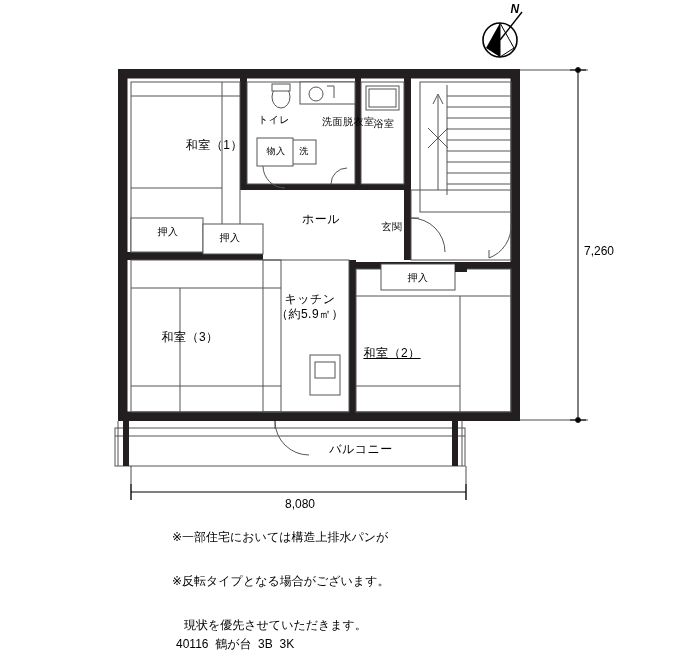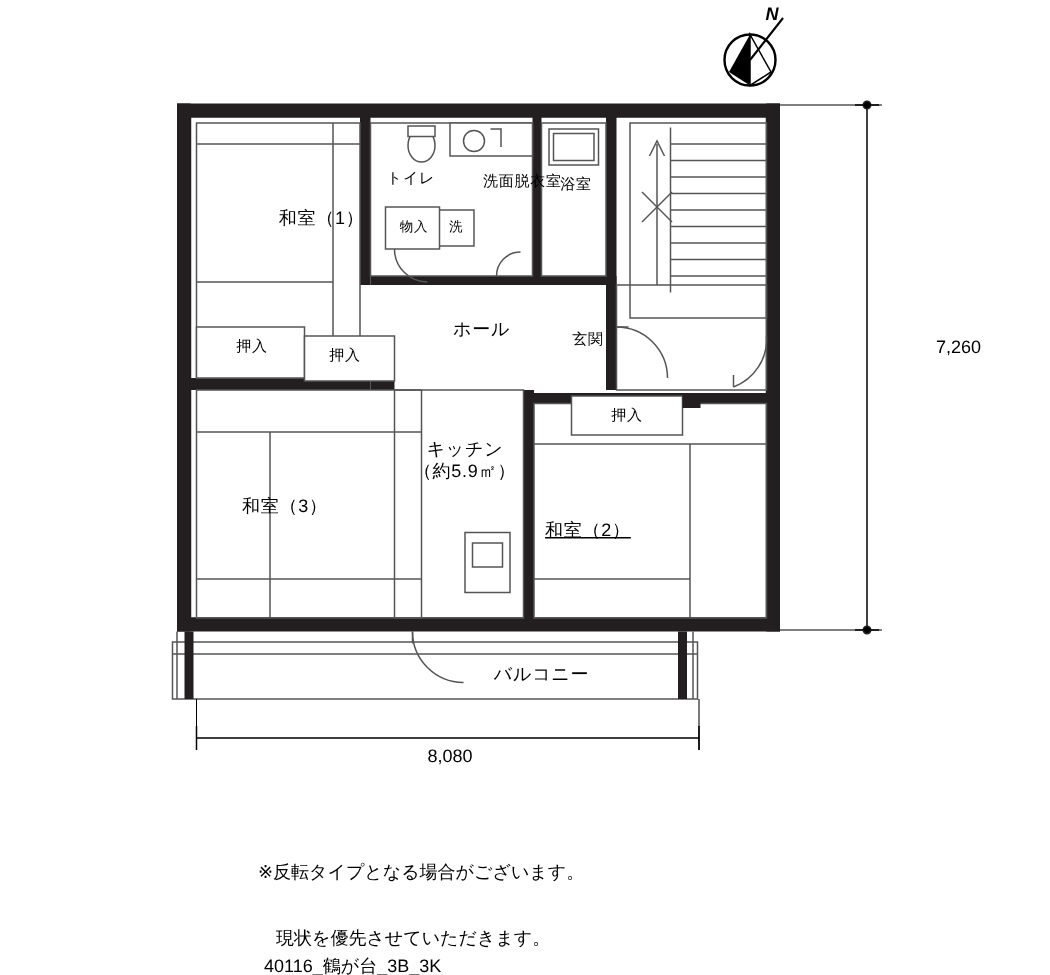--- a/index.html
+++ b/index.html
@@ -176,21 +176,22 @@
   <div class="lbl sm" style="left:322px;top:116px;width:30px;line-height:1.15;">洗面脱衣室</div>
   <div class="lbl sm" style="left:366px;top:118px;width:36px;">浴室</div>
   <div class="lbl sm" style="left:374px;top:221px;width:36px;">玄関</div>
   <div class="lbl xs" style="left:261px;top:146px;width:30px;">物入</div>
   <div class="lbl xs" style="left:296px;top:146px;width:16px;">洗</div>
   <div class="lbl sm" style="left:149px;top:226px;width:38px;">押入</div>
   <div class="lbl sm" style="left:211px;top:232px;width:38px;">押入</div>
   <div class="lbl sm" style="left:399px;top:272px;width:38px;">押入</div>
   <div class="lbl" style="left:322px;top:442px;width:78px;">バルコニー</div>
 
-  <div class="dim" style="left:584px;top:224px;width:44px;margin-left:40px;">7,260</div>
+  <div class="dim" style="left:584px;top:244px;width:44px;">7,260</div>
   <div class="dim" style="left:272px;top:497px;width:56px;text-align:center;">8,080</div>
 
+  <div class="notes" style="left:172px;top:528px;">※一部住宅においては構造上排水パンが</div>
   <div class="notes" style="left:172px;top:572px;">※反転タイプとなる場合がございます。</div>
   <div class="notes" style="left:172px;top:616px;">　現状を優先させていただきます。</div>
 
   <div class="code" style="left:176px;top:636px;">40116_鶴が台_3B_3K</div>
 
 </div>
 
 </body></html>

